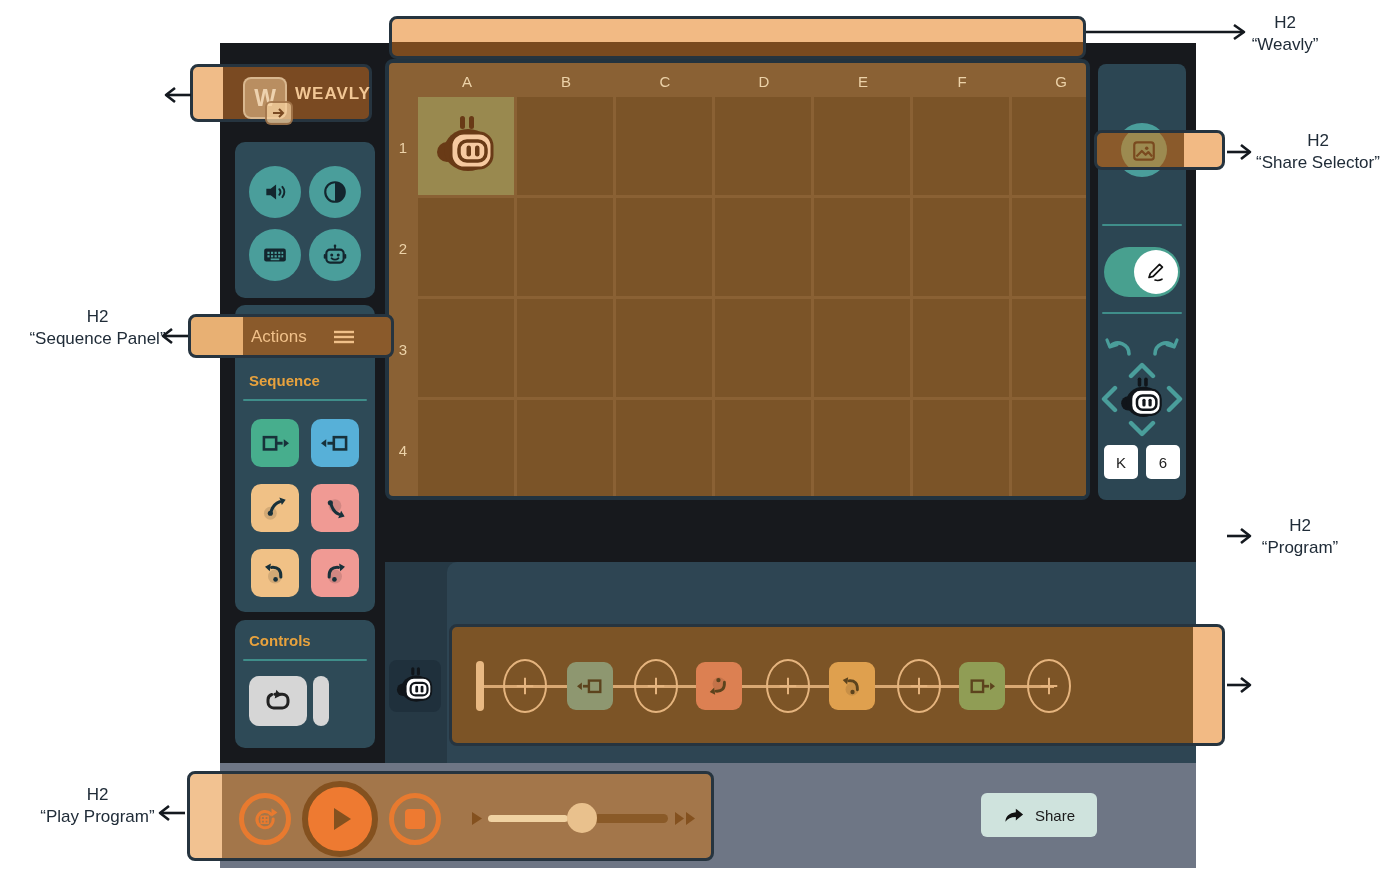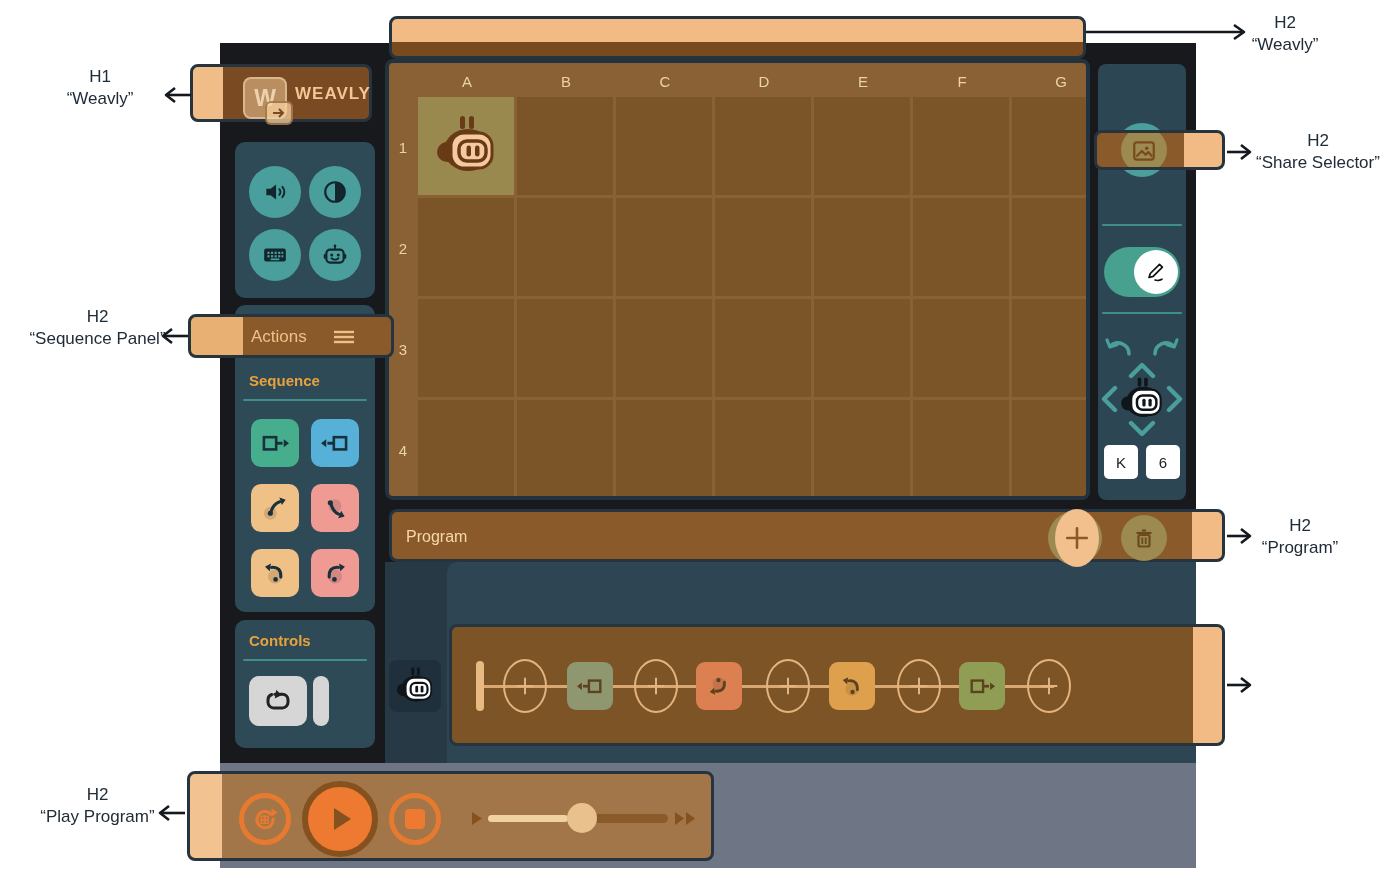--- a/index.html
+++ b/index.html
@@ -370,43 +370,20 @@
     <div class="abs" style="left:60px;top:10px;color:#f0c089;font-size:17px;">Actions</div>
     <div class="abs" style="left:143px;top:13px;color:#f0c089;">
       <svg width="20" height="14" viewBox="0 0 20 14">
           <line x1="0" y1="2" x2="20" y2="2" stroke="currentColor" stroke-width="2.4"></line>
           <line x1="0" y1="7" x2="20" y2="7" stroke="currentColor" stroke-width="2.4"></line>
           <line x1="0" y1="12" x2="20" y2="12" stroke="currentColor" stroke-width="2.4"></line>
         </svg>
     </div>
   </div>
 
-  <div class="abs annbox" style="left:389px;top:509px;width:836px;height:53px;background:linear-gradient(90deg,#8a5a2b 0 96.4%,#f2ba84 96.4% 100%);">
-    <div class="abs" style="left:14px;top:16px;color:#f7d8ab;font-size:16px;">Program</div>
-    <div class="abs" style="left:656px;top:-1px;width:54px;height:54px;border-radius:50%;background:#9c8a50;"></div>
-    <div class="abs flexc" style="left:663px;top:-3px;width:44px;height:58px;border-radius:50%;background:#f2c08c;color:#8a5a28;">
-      <span>
-        <svg width="26" height="26" viewBox="0 0 24 24">
-            <line x1="12" y1="3" x2="12" y2="21" stroke="currentColor" stroke-width="2.4" stroke-linecap="round"></line>
-            <line x1="3" y1="12" x2="21" y2="12" stroke="currentColor" stroke-width="2.4" stroke-linecap="round"></line>
-          </svg>
-      </span>
-    </div>
-    <div class="abs flexc" style="left:729px;top:3px;width:46px;height:46px;border-radius:50%;background:#9c8a50;color:#6b4a1e;">
-      <span>
-        <svg width="24" height="24" viewBox="0 0 24 24">
-            <line x1="4.5" y1="7" x2="19.5" y2="7" stroke="currentColor" stroke-width="2.2"></line>
-            <line x1="10" y1="4.5" x2="14" y2="4.5" stroke="currentColor" stroke-width="2.2"></line>
-            <rect x="6.5" y="9" width="11" height="11.5" rx="1.5" stroke="currentColor" stroke-width="2.2" fill="none"></rect>
-            <line x1="10.3" y1="11.5" x2="10.3" y2="18" stroke="currentColor" stroke-width="1.8"></line>
-            <line x1="13.7" y1="11.5" x2="13.7" y2="18" stroke="currentColor" stroke-width="1.8"></line>
-          </svg>
-      </span>
-    </div>
-  </div>
 
   <div class="abs annbox" style="left:449px;top:624px;width:776px;height:122px;background:linear-gradient(90deg,#7c5426 0 96.2%,#f2ba84 96.2% 100%);">
     <div class="abs" style="left:30px;top:58px;width:572px;height:3px;background:#d9a872;"></div>
     <div class="abs" style="left:24px;top:34px;width:8px;height:50px;background:#e8b983;border-radius:4px;"></div>
 
     <div class="abs plus-slot flexc" style="left:51px;top:32px;">
       <span>
           <svg width="22" height="22" viewBox="0 0 24 24">
             <line x1="12" y1="3" x2="12" y2="21" stroke="currentColor" stroke-width="2.2"></line>
             <line x1="3" y1="12" x2="21" y2="12" stroke="currentColor" stroke-width="2.2"></line>
@@ -527,25 +504,29 @@
     <div class="abs" style="left:404px;top:40px;width:74px;height:9px;background:#8a5a28;border-radius:5px;"></div>
     <div class="abs" style="left:377px;top:29px;width:30px;height:30px;border-radius:50%;background:#e9c18d;"></div>
     <div class="abs" style="left:484px;top:37px;color:#84511f;">
       <svg width="24" height="15" viewBox="0 0 24 15">
           <polygon points="1,1 10,7.5 1,14" fill="currentColor"></polygon>
           <polygon points="12,1 21,7.5 12,14" fill="currentColor"></polygon>
         </svg>
     </div>
   </div>
 
-
-  <div class="abs annlabel" style="left:30px;top:66px;width:140px;">
-    <div>H1</div>
-    <div>“Weavly”</div>
-  </div>
+  <div class="abs flexc" style="left:981px;top:793px;width:116px;height:44px;background:#cfe3dd;border-radius:6px;gap:10px;z-index:20;">
+    <span style="color:#111;">
+      <svg width="22" height="20" viewBox="0 0 24 22">
+          <path d="M14 4l8 6.5-8 6.5v-3.8C8.5 13.2 5 15 2.5 18.5 3 12.5 6.5 8.8 14 8V4z" fill="currentColor"></path>
+        </svg>
+    </span>
+    <span style="color:#1a1a1a;font-size:15px;font-weight:500;">Share</span>
+  </div>
+
   <svg class="abs arrow" style="left:158px;top:85px;" width="34" height="20">
       <line x1="33" y1="10" x2="9" y2="10" stroke="#14191f" stroke-width="2.6"></line>
       <polyline points="17,3 8,10 17,17" stroke="#14191f" stroke-width="2.6" fill="none" stroke-linejoin="round"></polyline>
     </svg>
 
   <div class="abs annlabel" style="left:1230px;top:12px;width:110px;">
     <div>H2</div>
     <div>“Weavly”</div>
   </div>
   <svg class="abs arrow" style="left:1086px;top:22px;" width="168" height="20">

